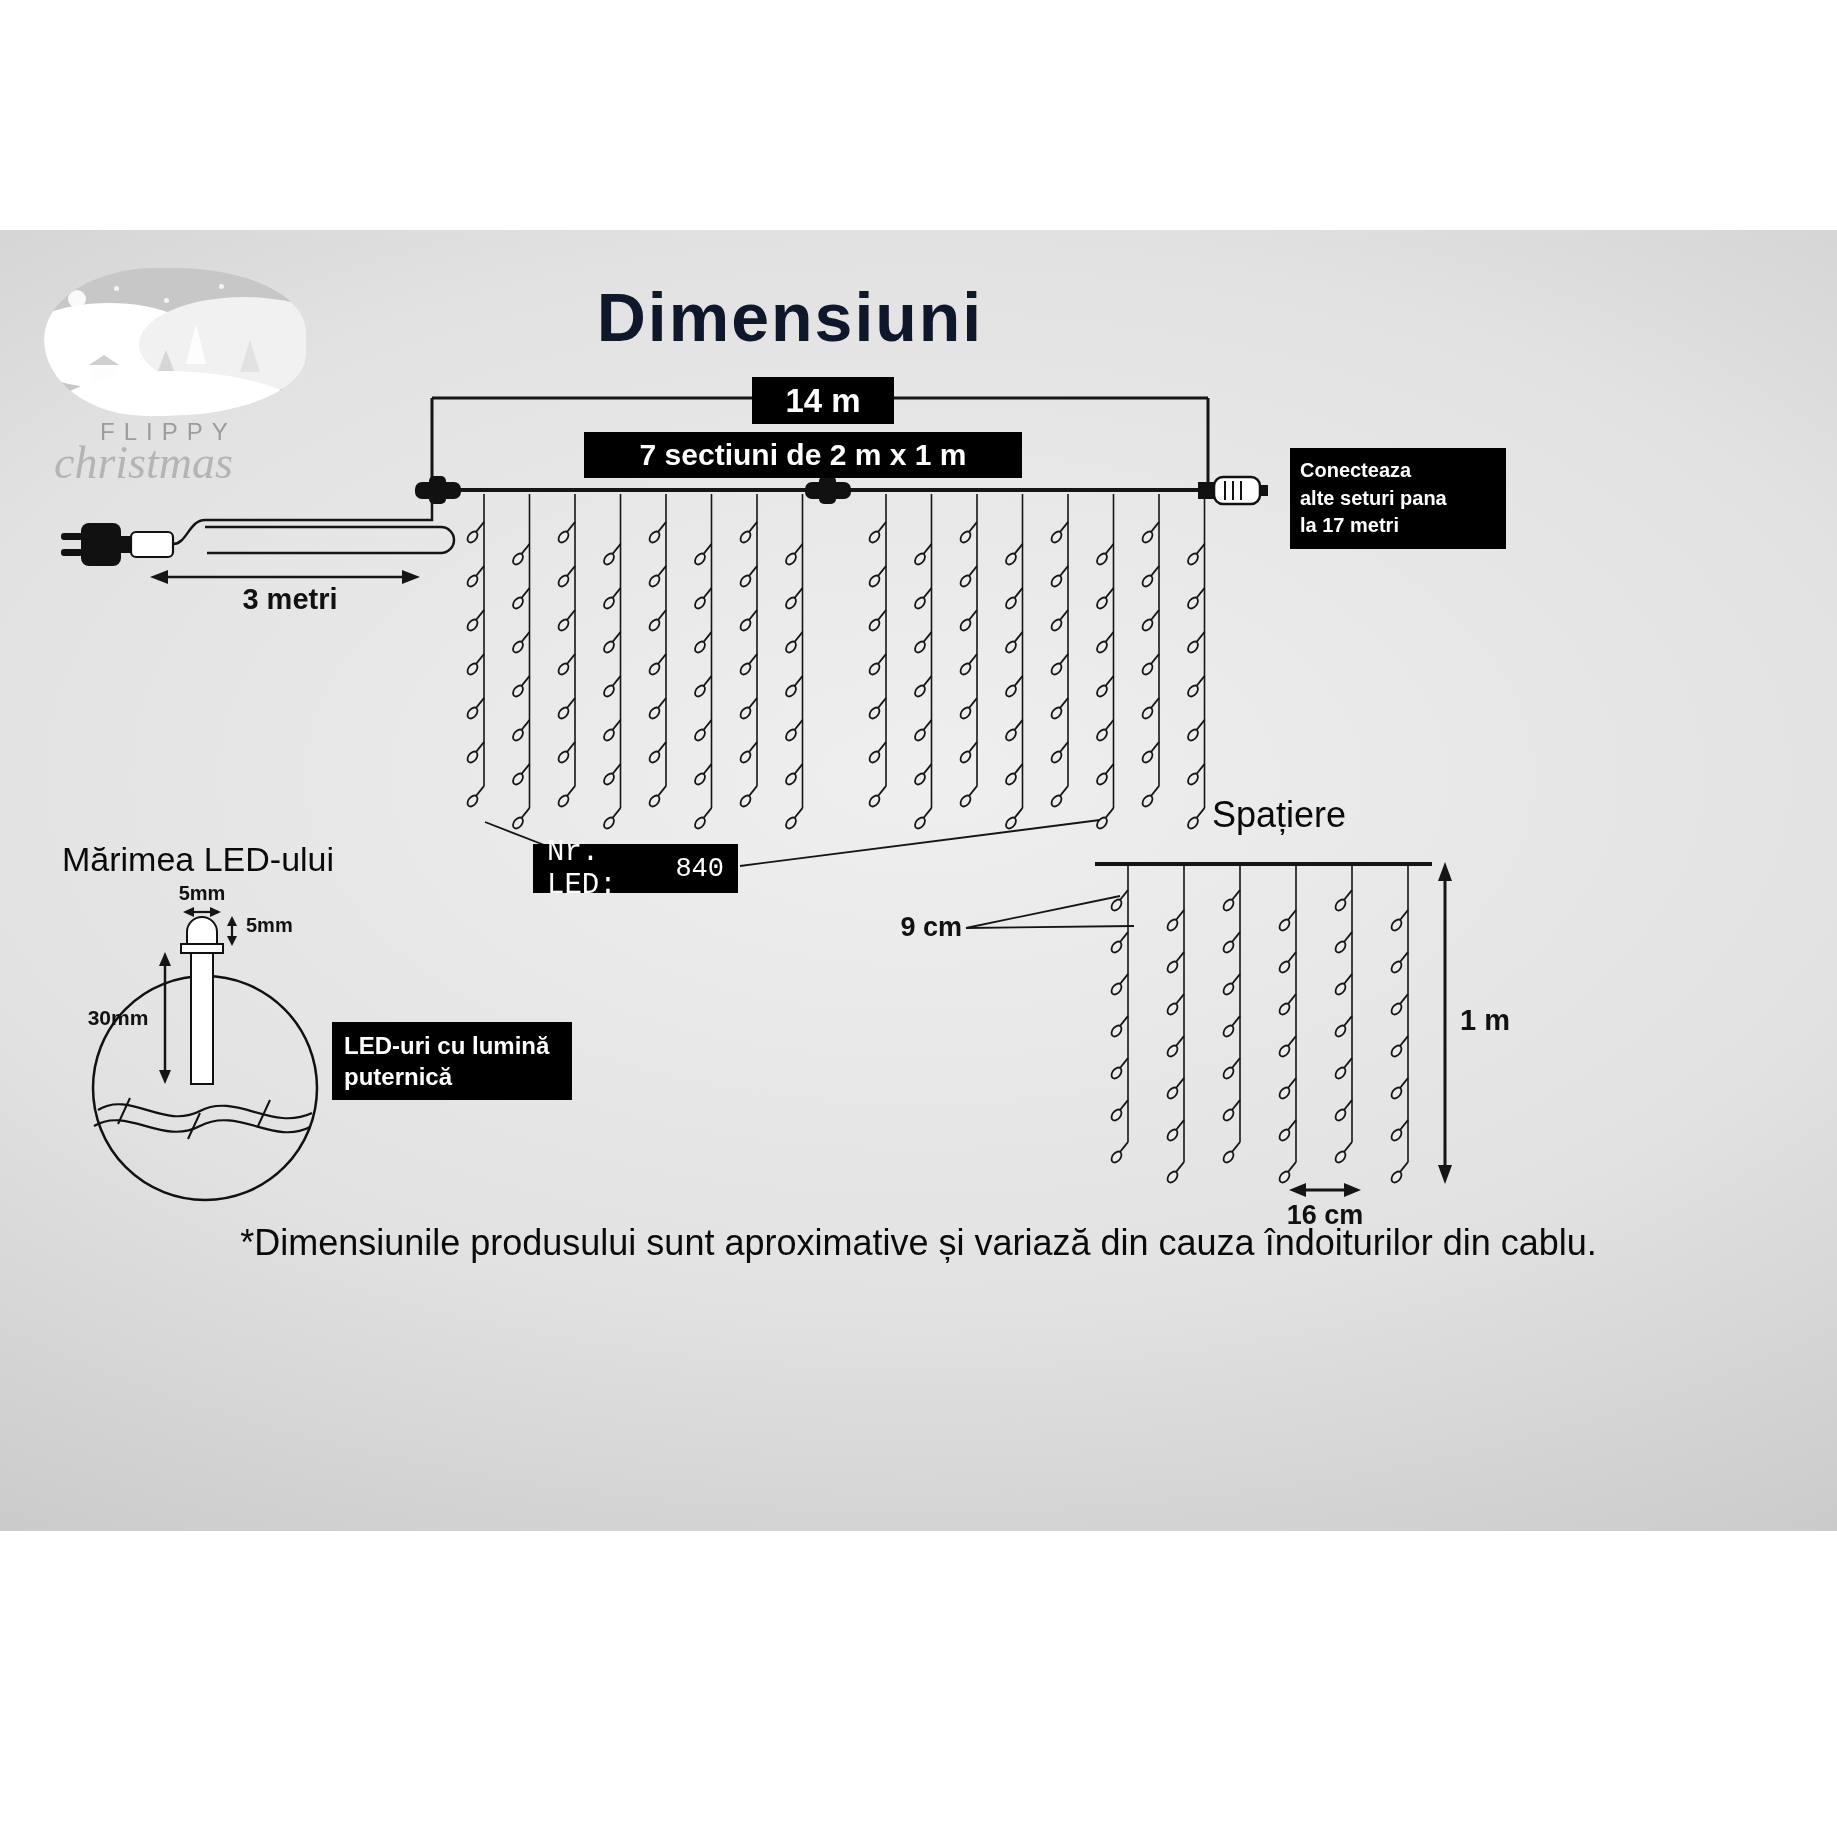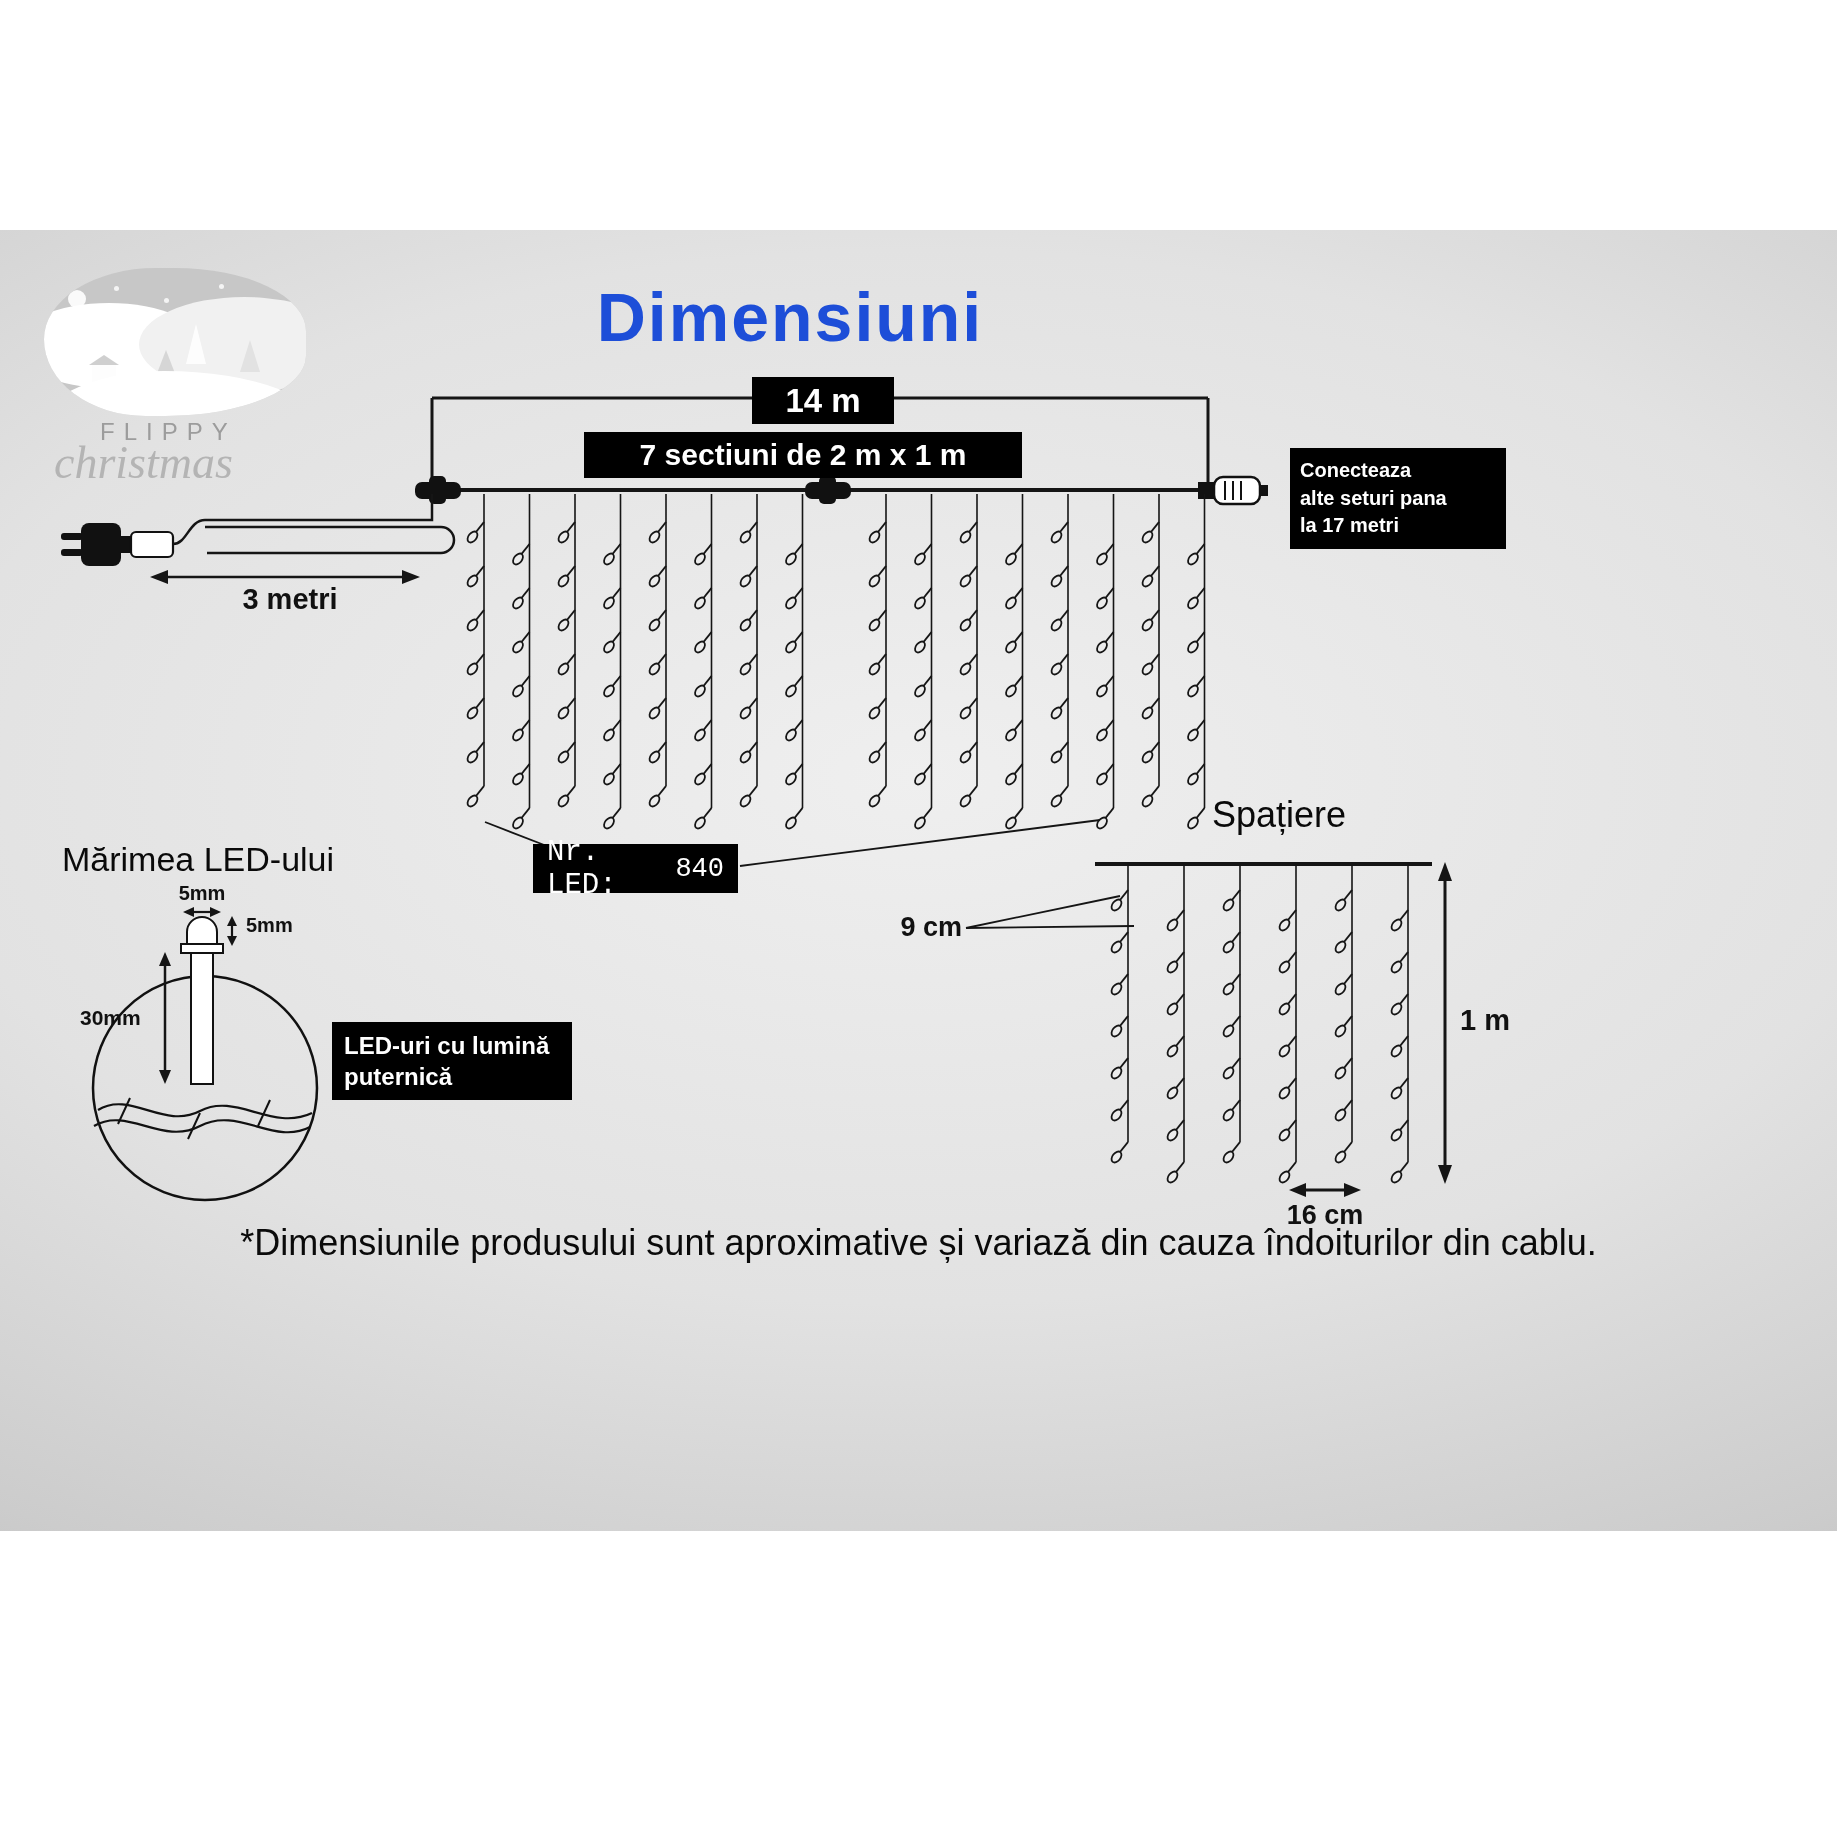--- a/index.html
+++ b/index.html
@@ -9,21 +9,21 @@
   }
   .abs{position:absolute}
   .band{
     left:0;top:230px;width:1837px;height:1301px;z-index:0;
     background:radial-gradient(ellipse 120% 90% at 50% 42%, #efefef 0%, #e2e2e2 45%, #cccccc 75%, #b2b2b2 100%);
   }
   svg.layer{position:absolute;overflow:visible;z-index:1}
   .lbl{z-index:3}
   .title{
     left:400px;top:278px;width:780px;text-align:center;
-    font-size:68px;font-weight:700;letter-spacing:2px;color:#1d4ed8;z-index:3;
+    font-size:68px;font-weight:700;letter-spacing:2px;color:#0f172a;z-index:3;
   }
   .badge{
     background:var(--badge-bg,#000);color:var(--badge-text,#fff);
     display:flex;align-items:center;justify-content:center;font-weight:700;z-index:4;
   }
   .badge-14m{left:752px;top:377px;width:142px;height:47px;font-size:33px}
   .badge-sections{left:584px;top:432px;width:438px;height:46px;font-size:30px}
   .connect-box{
     left:1290px;top:448px;width:196px;padding:9px 10px;background:var(--badge-bg,#000);
     color:var(--badge-text,#fff);font-size:20px;font-weight:700;line-height:1.38;
@@ -37,21 +37,21 @@
   }
   .nrled .nl-label{font-size:29px}
   .nrled .nl-value{font-size:27px}
   .spatiere{left:1149px;top:794px;width:260px;text-align:center;font-size:36px;color:#0a0a0a}
   .l9cm{left:876px;top:912px;width:86px;text-align:right;font-size:27px;font-weight:700}
   .l1m{left:1460px;top:1004px;font-size:29px;font-weight:700}
   .l16cm{left:1265px;top:1200px;width:120px;text-align:center;font-size:27px;font-weight:700}
   .marimea{left:62px;top:840px;width:330px;font-size:34px;color:#0a0a0a}
   .l5a{left:167px;top:882px;width:70px;text-align:center;font-size:20px;font-weight:700}
   .l5b{left:246px;top:914px;font-size:20px;font-weight:700}
-  .l30{left:80px;top:1006px;width:76px;text-align:left;font-size:21px;font-weight:700}
+  .l30{left:80px;top:1006px;width:76px;text-align:center;font-size:21px;font-weight:700}
   .lednote{
     left:290px;top:1022px;width:240px;padding:8px 12px;background:var(--badge-bg,#000);
     color:var(--badge-text,#fff);font-size:24px;font-weight:600;line-height:1.3;
     white-space:pre-line;z-index:4;box-sizing:border-box;margin-left:42px;
   }
   .footer{left:0;top:1222px;width:1837px;text-align:center;font-size:36px;color:#0a0a0a;z-index:3}
 
   
   .logo{left:40px;top:268px;width:280px;height:230px;z-index:2}
   .scene{position:absolute;left:4px;top:0;width:262px;height:148px;background:#c7c7c7;

